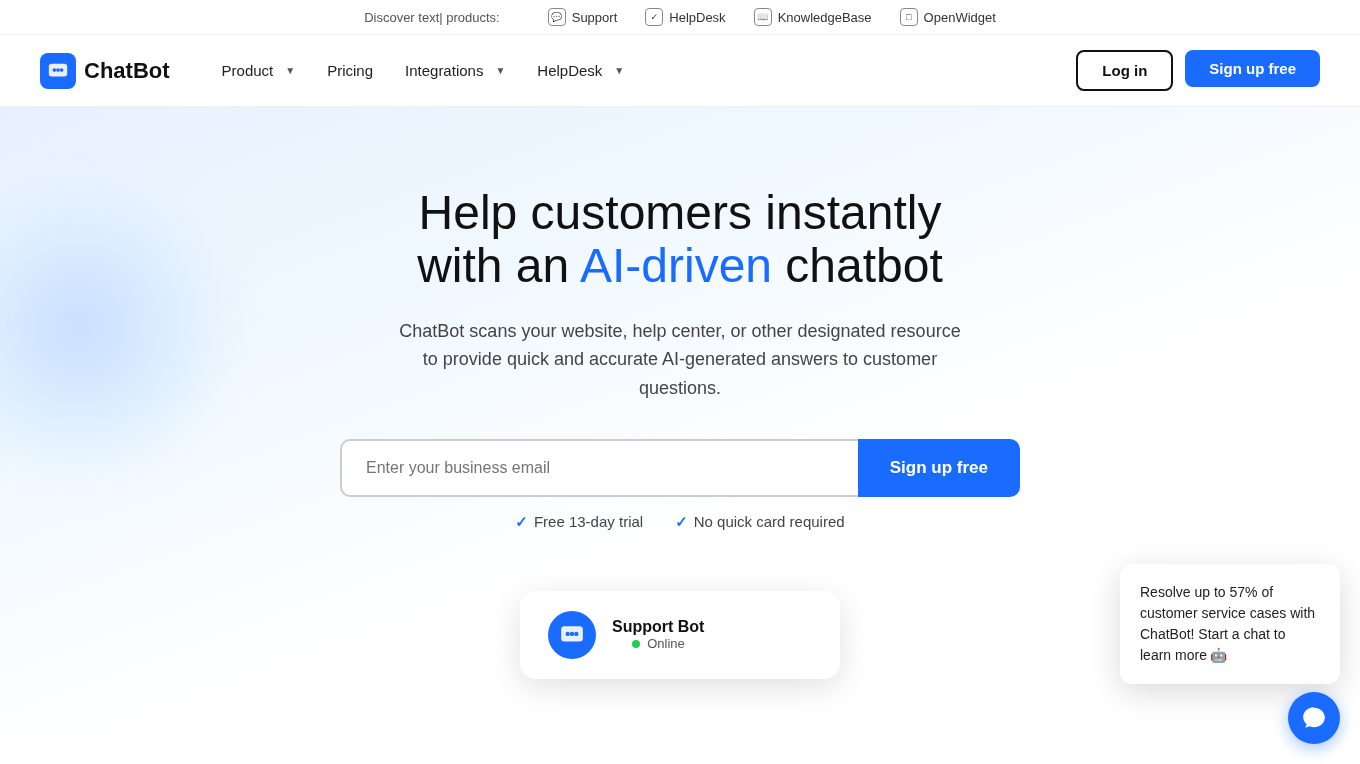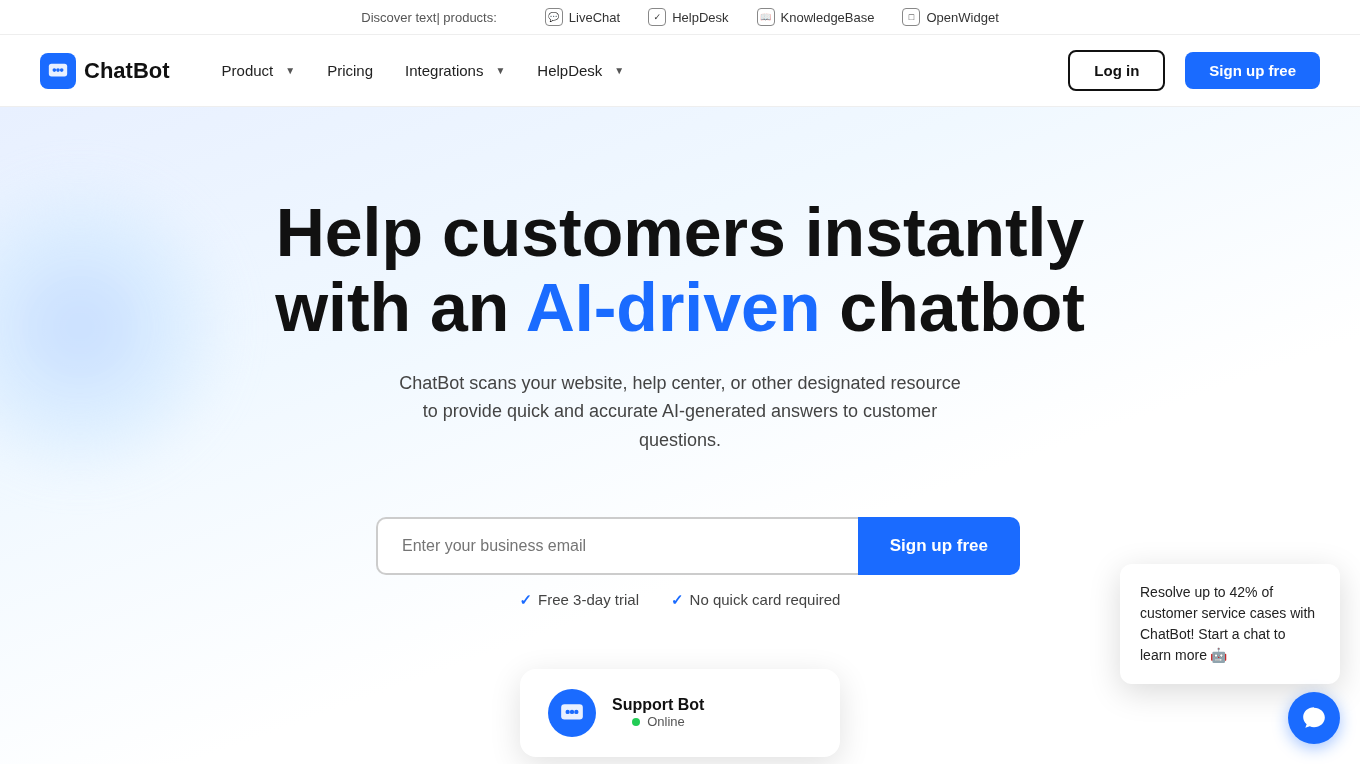--- a/index.html
+++ b/index.html
@@ -64,21 +64,21 @@
       font-weight: 500;
       color: #222;
       cursor: pointer;
       border-radius: 6px;
       text-decoration: none;
     }
     .chevron {
       font-size: 10px;
       color: #555;
     }
-    .nav-right { display: flex; align-items: center; gap: 20px; }
+    .nav-right { display: flex; align-items: flex-start; gap: 12px; }
     .btn-login {
       padding: 10px 24px;
       font-size: 15px;
       font-weight: 600;
       color: #111;
       background: #fff;
       border: 2px solid #111;
       border-radius: 8px;
       cursor: pointer;
     }
@@ -108,52 +108,51 @@
       top: 60px;
       width: 320px;
       height: 320px;
       background: radial-gradient(ellipse, #b8d4ff 0%, #d4eaff 40%, transparent 70%);
       border-radius: 50%;
       filter: blur(20px);
       opacity: 0.7;
     }
     .hero-content { position: relative; z-index: 2; }
     .hero-title {
-      font-size: 68px;
-      font-weight: 700;
+      font-size: 48px;
+      font-weight: 400;
       line-height: 1.1;
       color: #111;
       max-width: 860px;
-      margin: 8px auto 24px;
+      margin: 0 auto 24px;
     }
     .hero-title .highlight { color: #1a6bff; }
     .hero-subtitle {
       font-size: 18px;
       color: #444;
       max-width: 580px;
-      margin: 0 auto 62px;
+      margin: 0 auto 36px;
       line-height: 1.6;
     }
     .email-form {
       display: flex;
       justify-content: center;
       gap: 0;
       max-width: 680px;
       margin: 0 auto 16px;
     }
     .email-input {
       flex: 1;
       padding: 18px 24px;
       font-size: 16px;
       border: 2px solid #ccc;
       border-right: none;
       border-radius: 10px 0 0 10px;
       outline: none;
       color: #444;
-      margin-left: 36px;
     }
     .btn-signup-hero {
       padding: 18px 32px;
       font-size: 17px;
       font-weight: 700;
       color: #fff;
       background: #1a6bff;
       border: none;
       border-radius: 0 10px 10px 0;
       cursor: pointer;
@@ -236,21 +235,21 @@
     }
   </style>
 </head>
 <body>
 
 <div class="top-bar">
   <span class="top-bar-label">Discover text| products:</span>
   <div class="top-bar-products">
     <a class="top-bar-product">
       <span class="product-icon">💬</span>
-      <span>LiveChat</span>
+      <span>Support</span>
     </a>
     <a class="top-bar-product">
       <span class="product-icon">✓</span>
       <span>HelpDesk</span>
     </a>
     <a class="top-bar-product">
       <span class="product-icon">📖</span>
       <span>KnowledgeBase</span>
     </a>
     <a class="top-bar-product">
@@ -305,21 +304,21 @@
       <span>with an </span><span class="highlight">AI-driven</span><span> chatbot</span>
     </h1>
     <p class="hero-subtitle">ChatBot scans your website, help center, or other designated resource to provide quick and accurate AI-generated answers to customer questions.</p>
     <div class="email-form">
       <input class="email-input" type="email" placeholder="Enter your business email" style="">
       <button class="btn-signup-hero">Sign up free</button>
     </div>
     <div class="hero-checks">
       <div class="hero-check">
         <span class="check-icon">✓</span>
-        <span>Free 3-day trial</span>
+        <span>Free 13-day trial</span>
       </div>
       <div class="hero-check">
         <span class="check-icon">✓</span>
         <span>No quick card required</span>
       </div>
     </div>
 
     
     <div class="support-bot-card" style="position:relative; margin: 60px auto 4px; display:inline-flex; transform:none; left:auto; bottom:auto;">
       <div class="support-bot-avatar">
@@ -335,20 +334,20 @@
         <div class="support-bot-status">
           <span class="status-dot"></span>
           <span>Online</span>
         </div>
       </div>
     </div>
   </div>
 </section>
 
 <div class="chat-popup">
-  <span>Resolve up to 42% of customer service cases with ChatBot! Start a chat to learn more 🤖</span>
+  <span>Resolve up to 57% of customer service cases with ChatBot! Start a chat to learn more 🤖</span>
 </div>
 
 <div class="chat-widget-btn">
   <svg width="26" height="26" viewBox="0 0 24 24" fill="none">
     <path d="M12 2C6.48 2 2 6.03 2 11c0 2.67 1.24 5.07 3.22 6.74L4 21l4.12-1.37C9.29 20.18 10.62 20.5 12 20.5c5.52 0 10-4.03 10-9s-4.48-9-10-9z" fill="white"></path>
   </svg>
 </div>
 
 </body></html>

